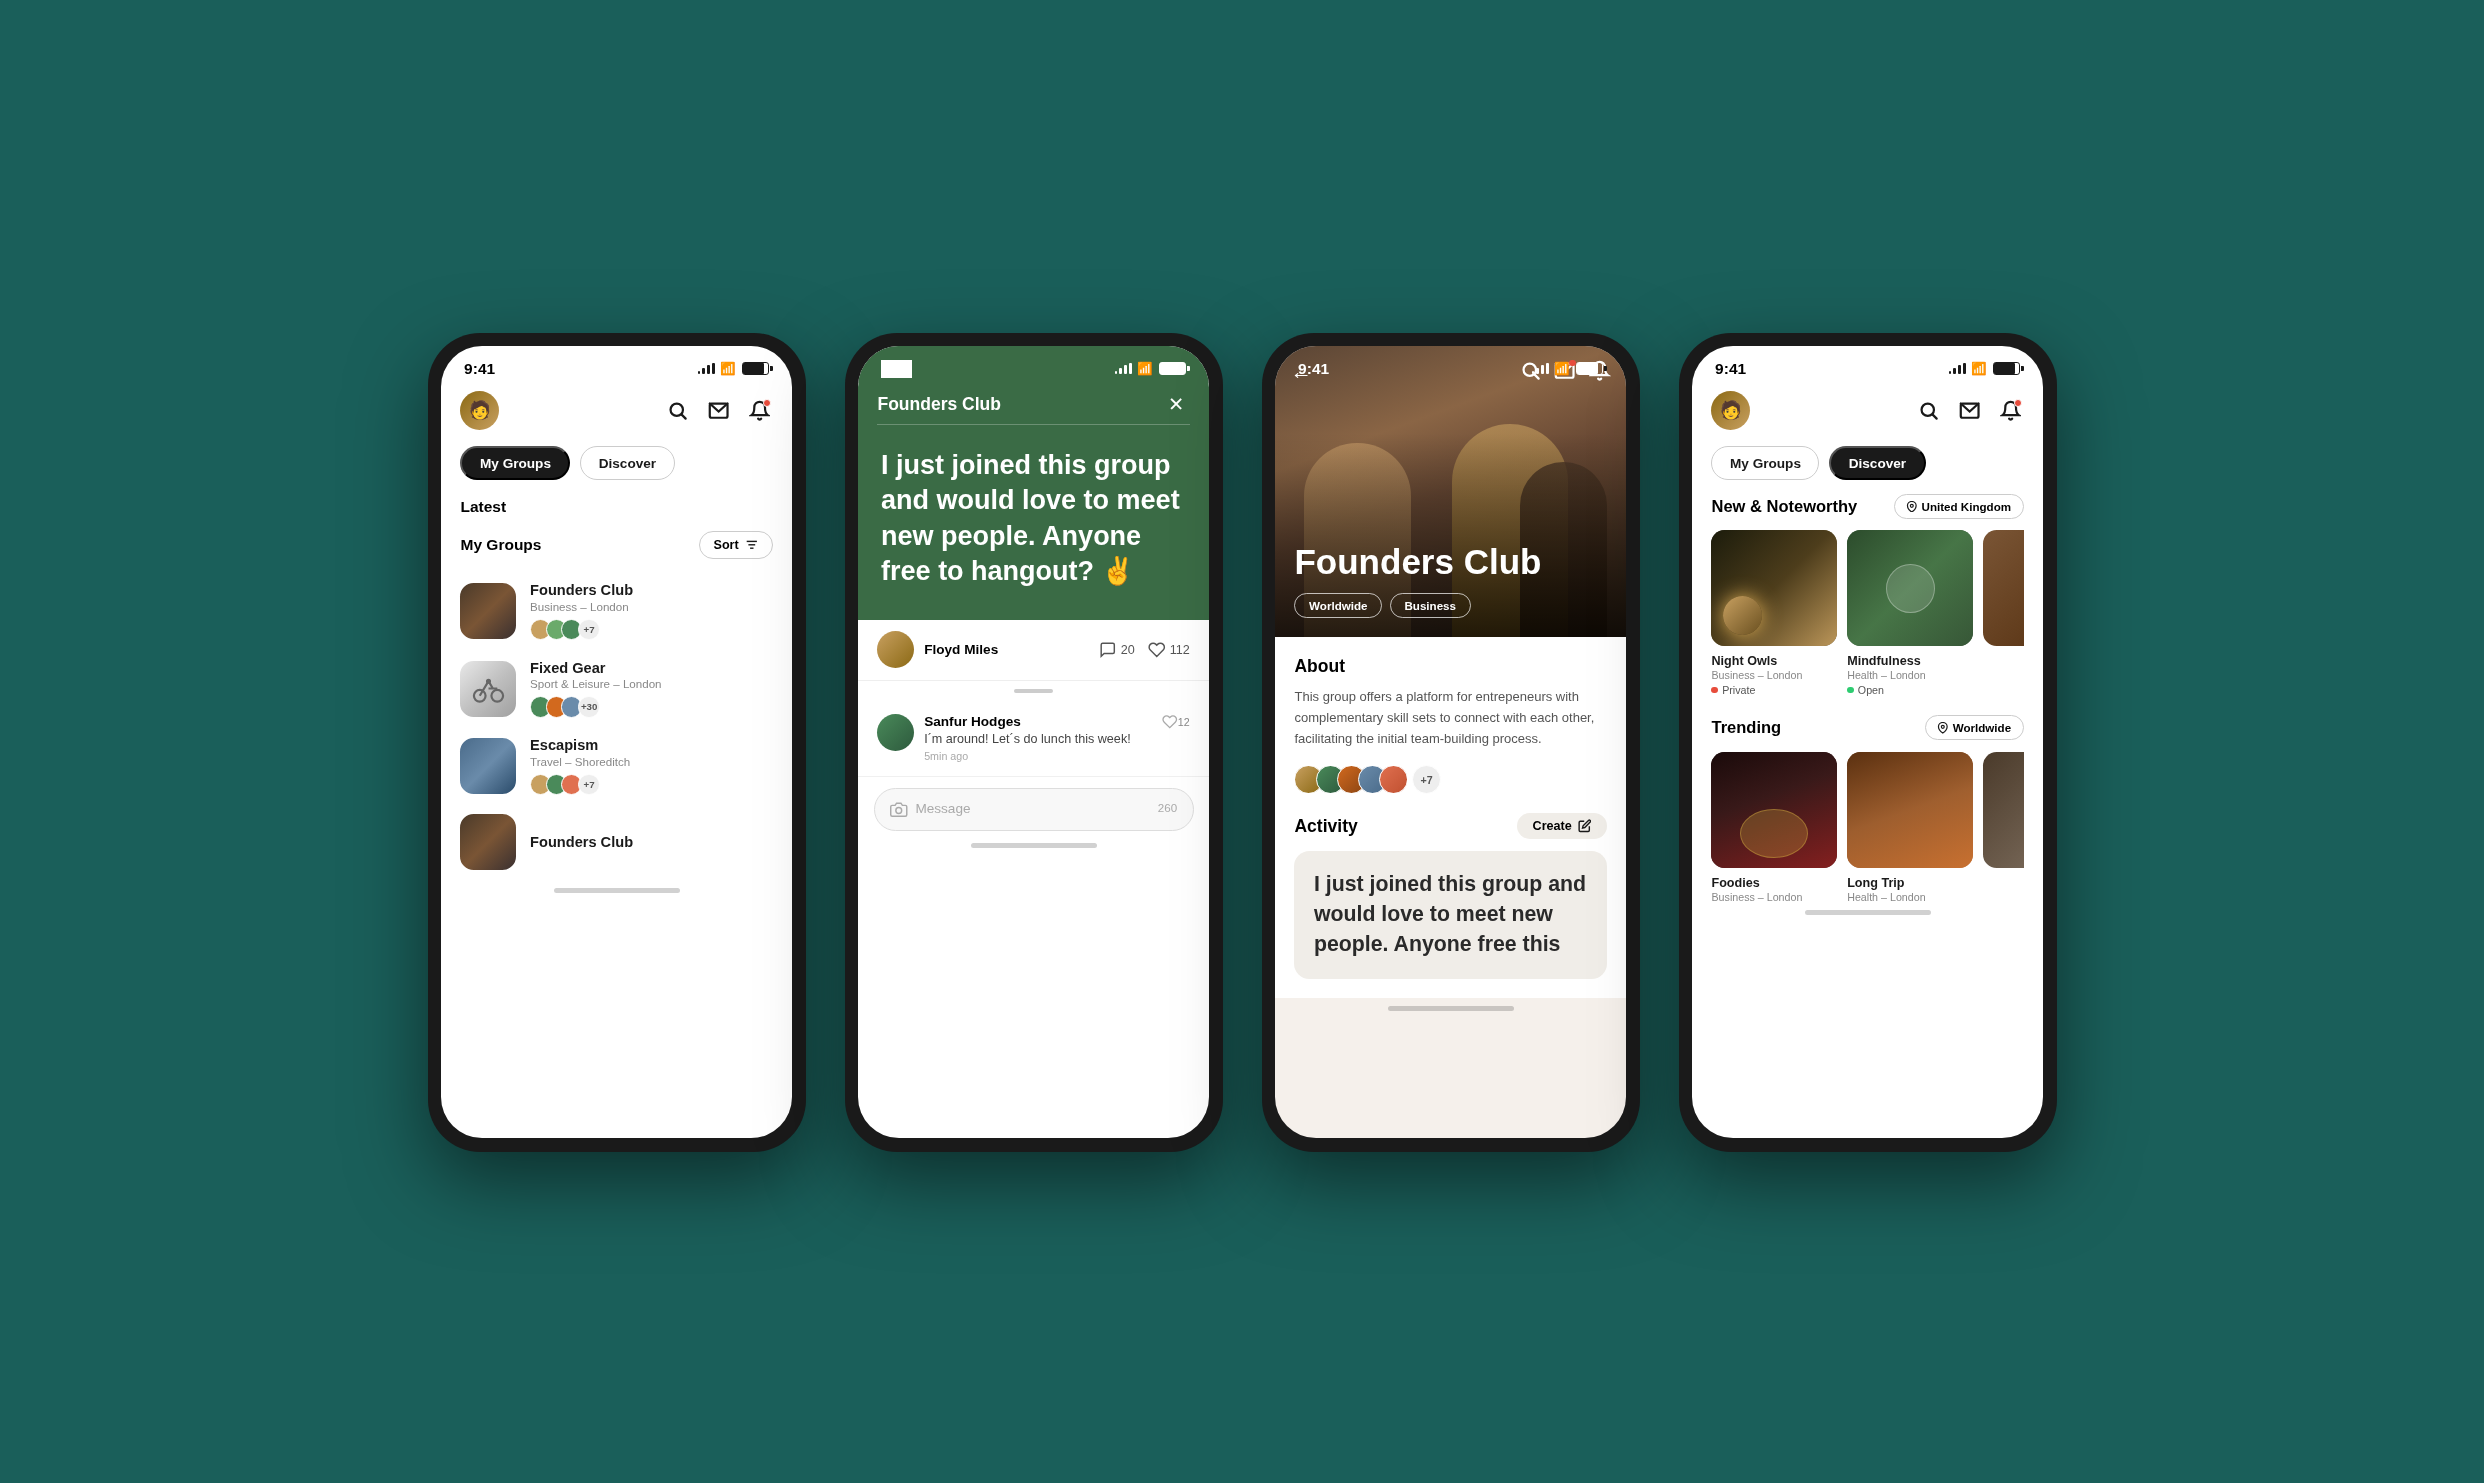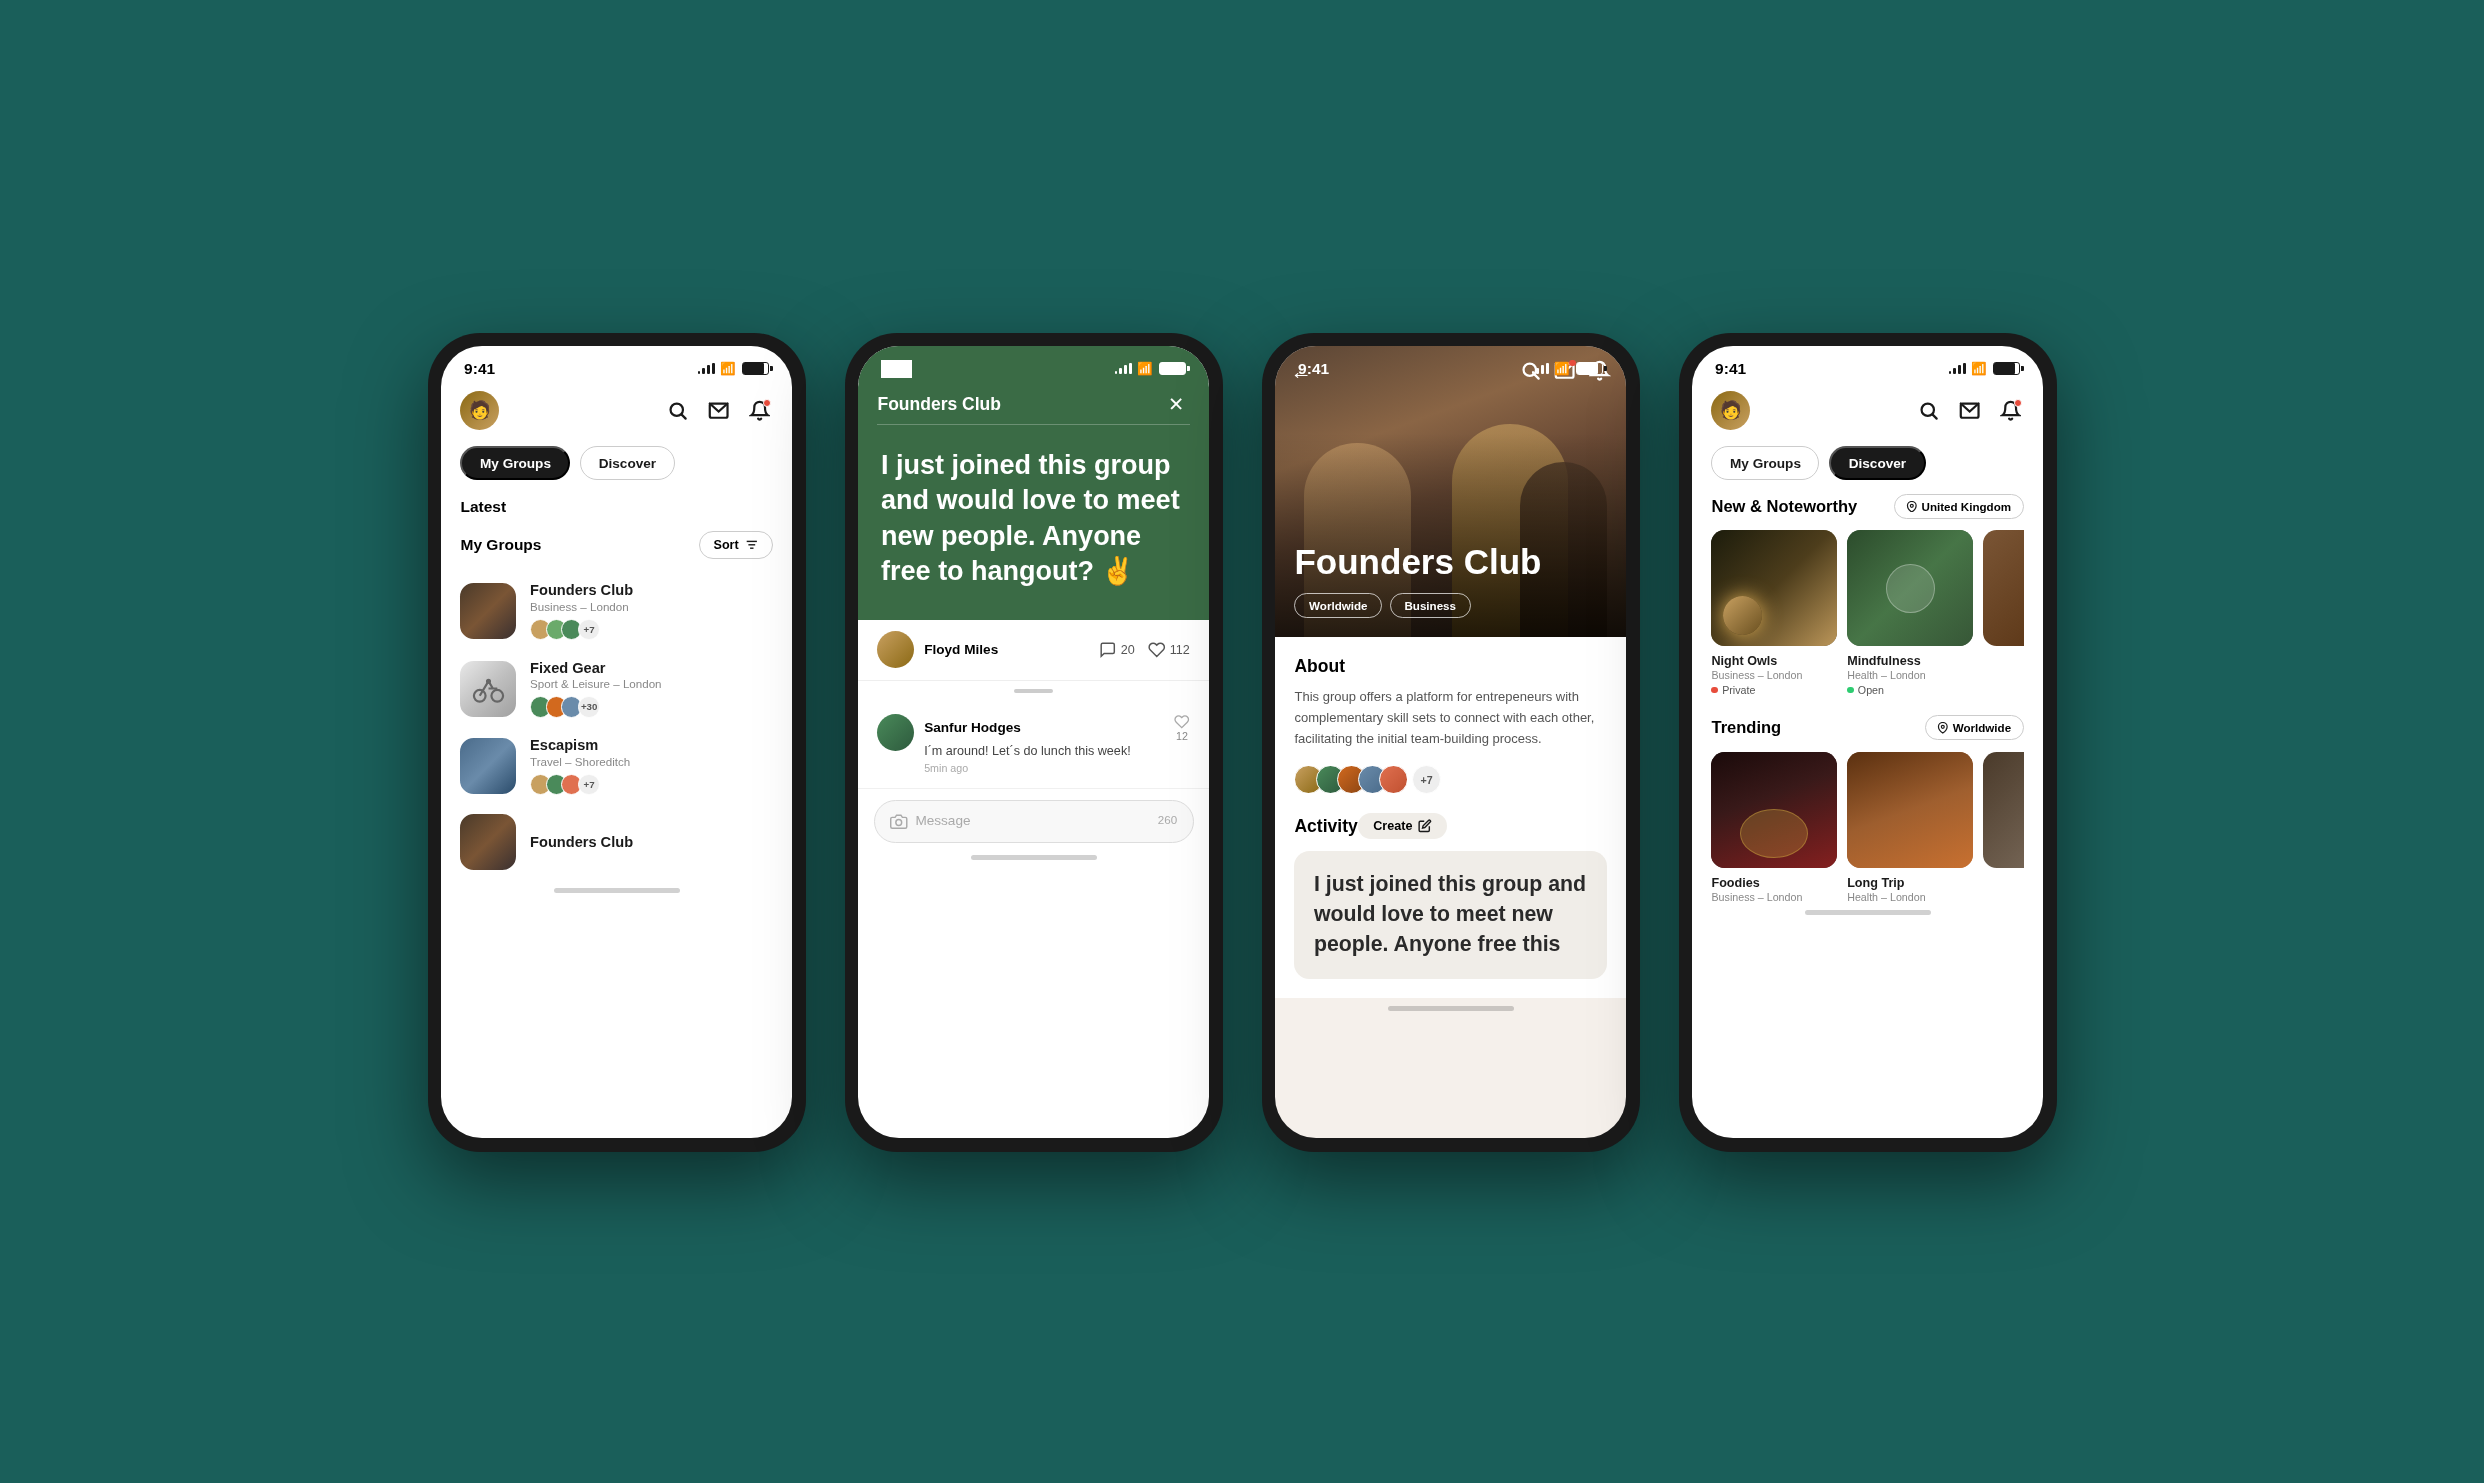--- a/index.html
+++ b/index.html
@@ -435,21 +435,21 @@
       align-items: center;
     }
 
     .msg-sender {
       font-size: 13.6px;
       font-weight: 700;
     }
 
     .msg-like {
       display: flex;
-      flex-direction: column;
+      flex-direction: row;
       align-items: center;
       font-size: 10.7px;
       color: #888;
     }
 
     .msg-text {
       font-size: 12.6px;
       color: #444;
       margin-top: 2.9px;
     }
@@ -589,20 +589,21 @@
       border-radius: 50%;
       display: flex;
       align-items: center;
       justify-content: center;
       border: 1.9px solid #fff;
       margin-left: 11.6px;
     }
 
     .p3-activity-header {
       display: flex;
+      justify-content: space-between;
       align-items: center;
       margin: 19.4px 0 11.6px;
     }
 
     .create-btn {
       background: #f0ede8;
       border-radius: 19.4px;
       padding: 5.8px 15.5px;
       font-size: 12.6px;
       font-weight: 600;

